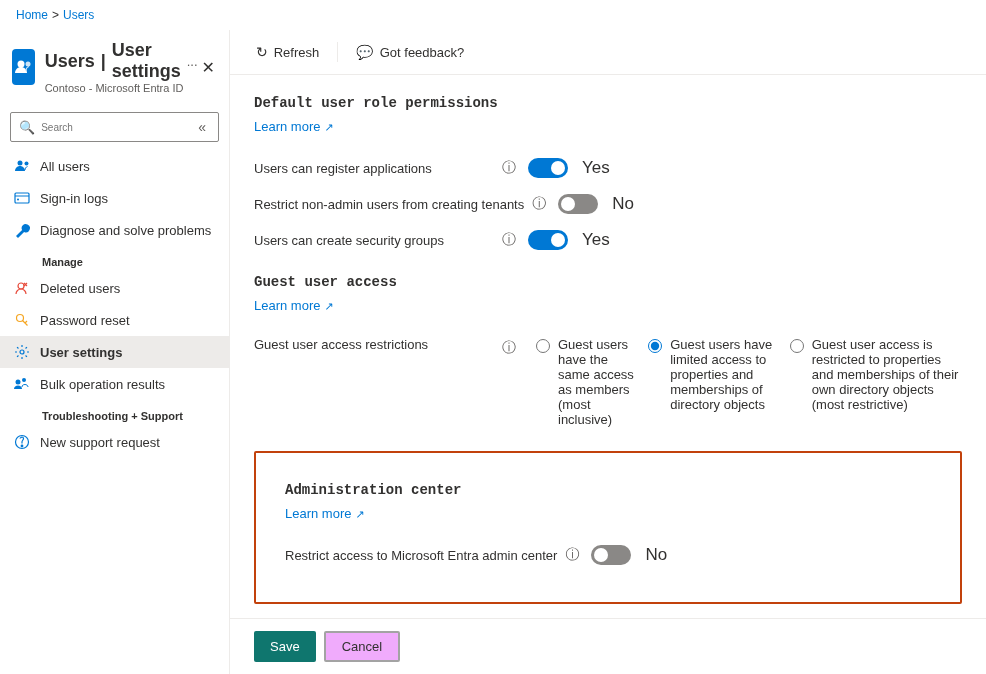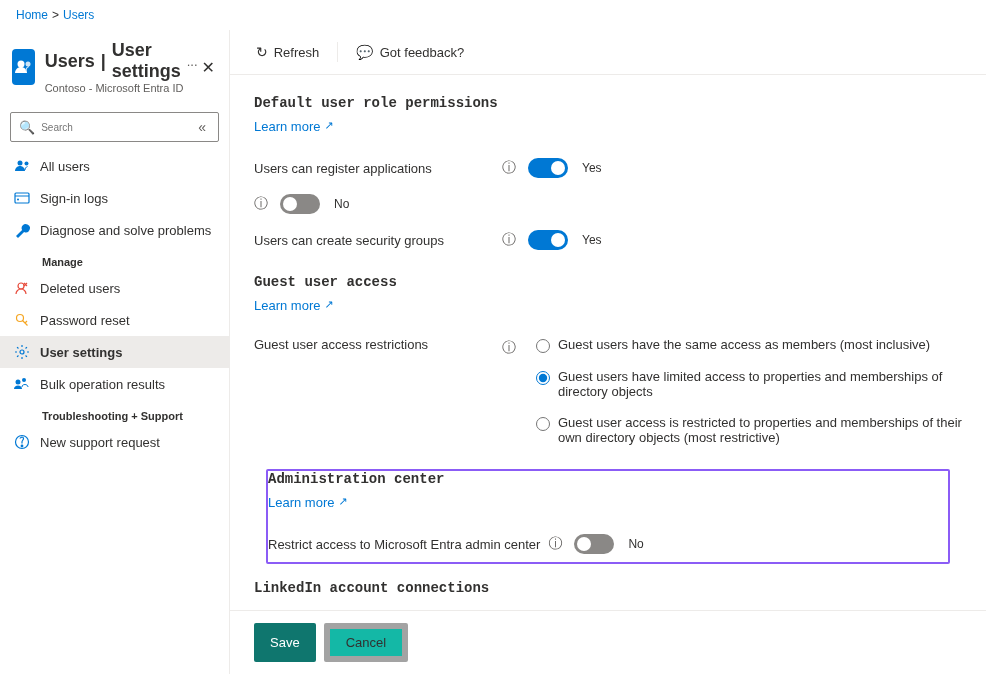--- a/index.html
+++ b/index.html
@@ -38,47 +38,47 @@
     
     .content-area { flex: 1; display: flex; flex-direction: column; overflow: hidden; }
 
     .toolbar { display: flex; align-items: center; padding: 8px 16px; border-bottom: 1px solid #edebe9; gap: 4px; }
     .toolbar-btn { display: flex; align-items: center; gap: 6px; padding: 6px 10px; background: none; border: none; cursor: pointer; font-size: 13px; color: #323130; border-radius: 2px; }
     .toolbar-divider { width: 1px; height: 20px; background: #edebe9; margin: 0 4px; }
 
     .content-scroll { flex: 1; overflow-y: auto; padding: 20px 24px; }
 
     .section-title { font-size: 14px; font-weight: 700; color: #323130; margin-bottom: 8px; font-family: Liberation Mono, monospace; }
-    .learn-more { color: #0078d4; text-decoration: none; font-size: 13px; display: inline-flex; align-items: flex-start; gap: 4px; margin-bottom: 16px; }
+    .learn-more { color: #0078d4; text-decoration: none; font-size: 13px; display: inline-flex; align-items: flex-end; gap: 4px; margin-bottom: 16px; }
 
     .setting-row { display: flex; align-items: center; padding: 8px 0; gap: 8px; }
     .setting-label { min-width: 240px; font-size: 13px; color: #323130; }
     .info-icon { color: #605e5c; font-size: 14px; cursor: help; margin-right: 4px; }
 
     
     .toggle { position: relative; display: inline-block; width: 40px; height: 20px; }
     .toggle input { opacity: 0; width: 0; height: 0; }
     .toggle-slider { position: absolute; cursor: pointer; top: 0; left: 0; right: 0; bottom: 0; background: #8a8886; border-radius: 10px; transition: .2s; }
     .toggle-slider:before { position: absolute; content: ""; height: 14px; width: 14px; left: 3px; bottom: 3px; background: white; border-radius: 50%; transition: .2s; }
     .toggle input:checked + .toggle-slider { background: #0078d4; }
     .toggle input:checked + .toggle-slider:before { transform: translateX(20px); }
-    .toggle-label { margin-left: 6px; font-size: 12px; color: #323130; }
-
-    
-    .radio-group { display: flex; flex-direction: column; gap: 16px; margin-left: 8px; }
+    .toggle-label { margin-left: 6px; font-size: 17px; color: #323130; }
+
+    
+    .radio-group { display: flex; flex-direction: row; gap: 8px; margin-left: 8px; }
     .radio-option { display: flex; align-items: flex-start; gap: 8px; font-size: 13px; color: #323130; cursor: pointer; }
     .radio-option input[type="radio"] { accent-color: #0078d4; margin-top: 2px; flex-shrink: 0; width: 14px; height: 14px; }
 
     
-    .admin-center-box { border: 2px solid #8b5cf6; border-radius: 2px; padding: 0; margin: 16px 12px; }
+    .admin-center-box { border: 2px solid #c2410c; border-radius: 2px; padding: 29px; margin: 16px 0; }
 
     
     .content-footer { padding: 12px 24px; border-top: 1px solid #edebe9; display: flex; gap: 8px; }
     .btn-primary { padding: 6px 16px; background: #0f766e; color: #fff; border: none; border-radius: 2px; cursor: pointer; font-size: 13px; }
-    .btn-secondary { padding: 6px 16px; background: #14b8a6; color: #323130; border: 6px solid #a3a3a3; border-radius: 2px; cursor: pointer; font-size: 13px; }
+    .btn-secondary { padding: 6px 16px; background: #f0abfc; color: #323130; border: 2px solid #a3a3a3; border-radius: 2px; cursor: pointer; font-size: 13px; }
 
     
     .content-scroll::-webkit-scrollbar { width: 6px; }
     .content-scroll::-webkit-scrollbar-thumb { background: #c8c6c4; border-radius: 3px; }
 
     .header-row { display: flex; align-items: center; padding: 10px 10px 10px 12px; }
   </style>
 </head>
 <body>
 
@@ -235,20 +235,21 @@
           <span class="info-icon" title="Info">ⓘ</span>
           <label class="toggle">
             <input type="checkbox" checked="" style="">
             <span class="toggle-slider"></span>
           </label>
           <span class="toggle-label">Yes</span>
         </div>
 
         
         <div class="setting-row">
+          <span class="setting-label">Restrict non-admin users from creating tenants</span>
           <span class="info-icon" title="Info">ⓘ</span>
           <label class="toggle">
             <input type="checkbox" style="">
             <span class="toggle-slider"></span>
           </label>
           <span class="toggle-label">No</span>
         </div>
 
         
         <div class="setting-row">

